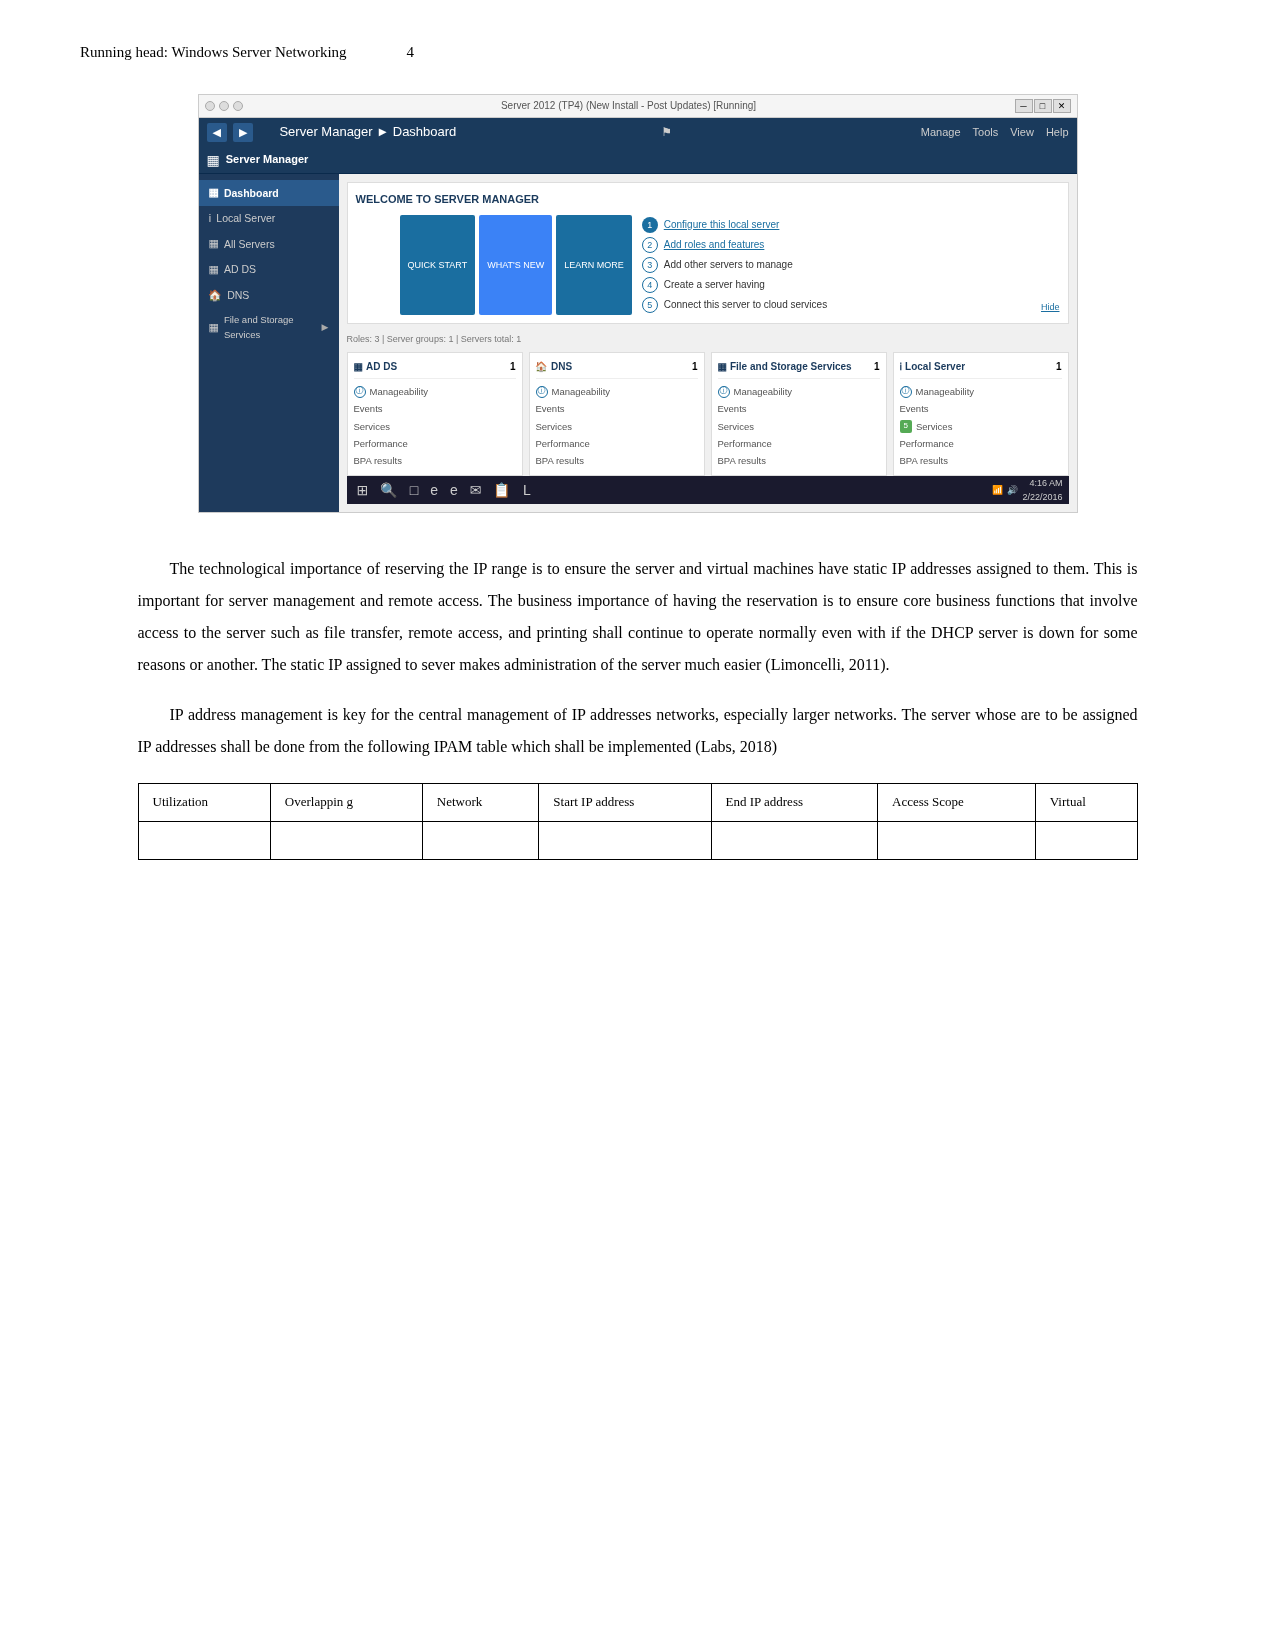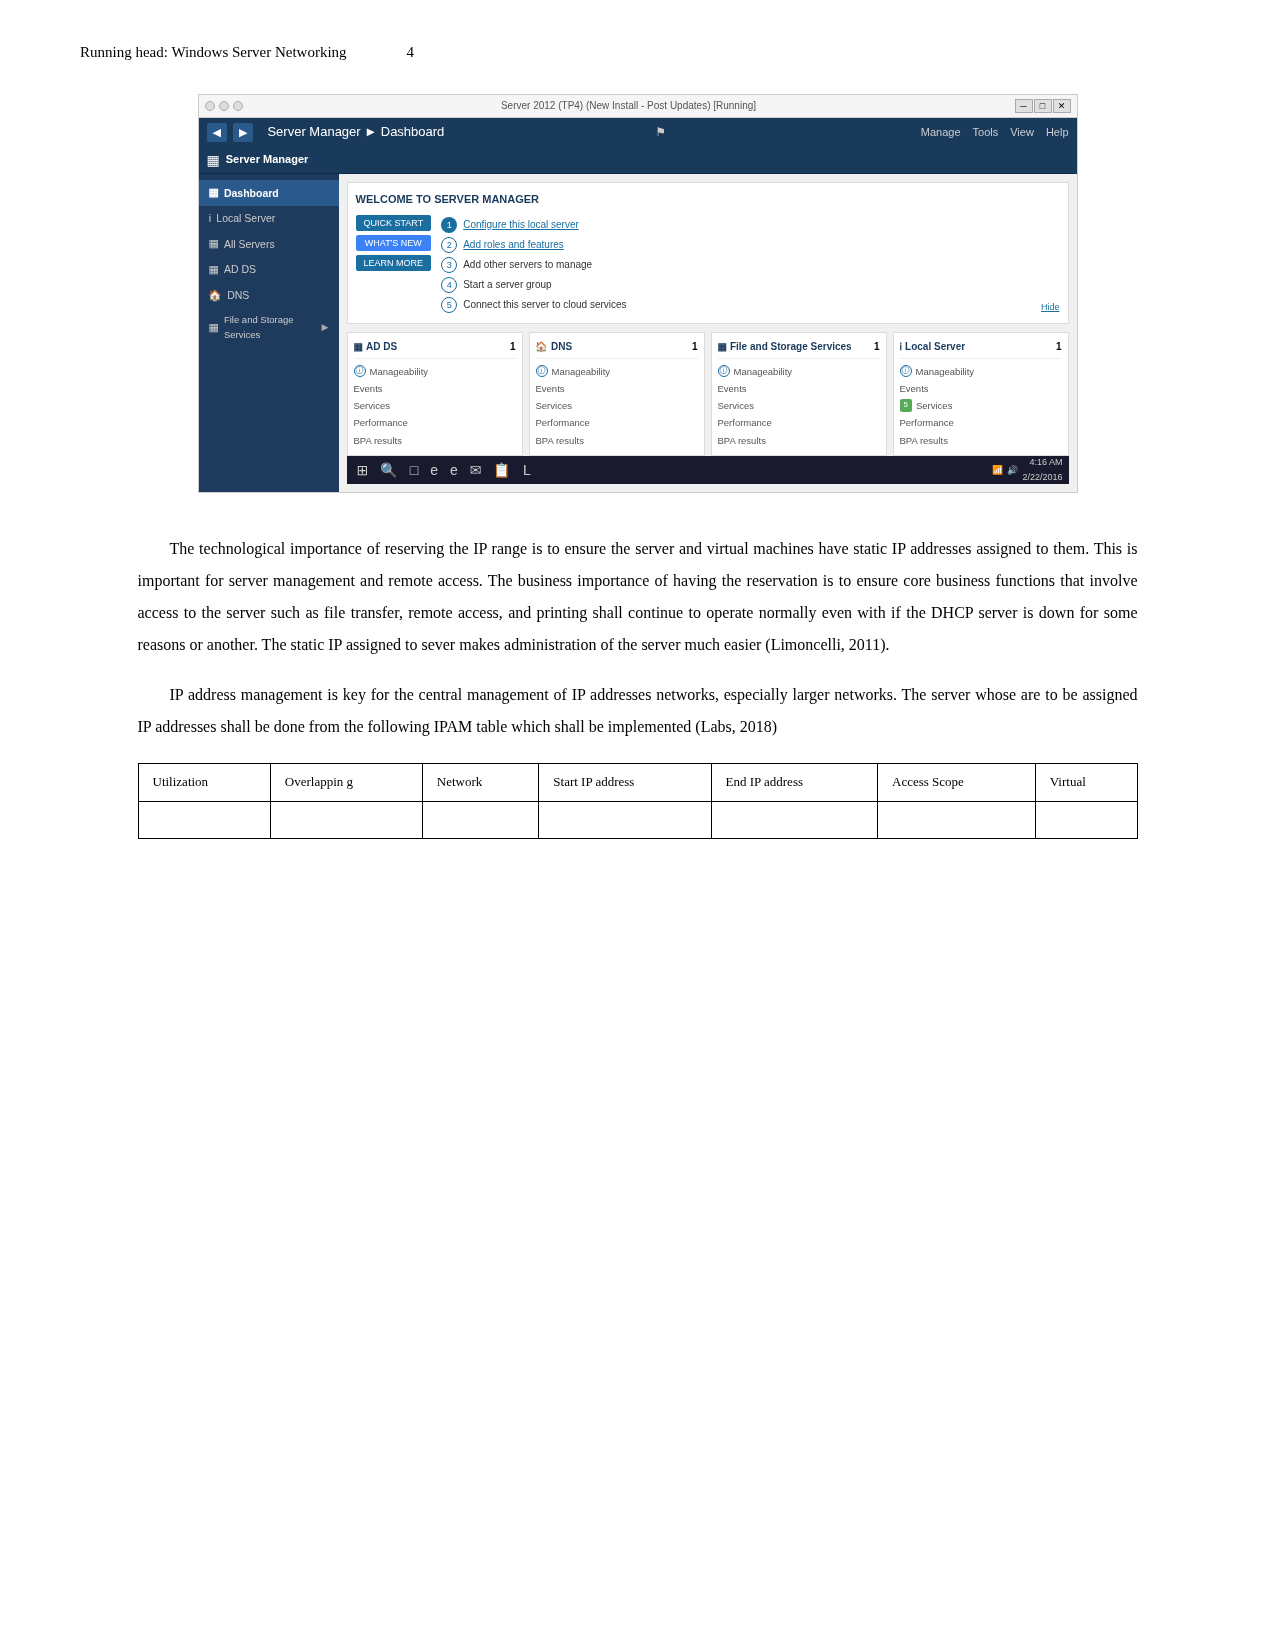--- a/index.html
+++ b/index.html
@@ -61,21 +61,21 @@
       display: flex;
       align-items: center;
       gap: 16px;
       font-size: 11px;
     }
     .menu-items { display: flex; gap: 12px; margin-left: auto; font-size: 11px; color: #ccc; padding-left: 40px; }
     .nav-arrow {
       background: #2a5a8c; border: none; color: #fff; padding: 1px 6px;
       font-size: 11px; cursor: pointer; border-radius: 2px;
     }
-    .breadcrumb { color: #fff; font-size: 13px; margin-left: 8px; }
+    .breadcrumb { color: #fff; font-size: 13px; margin-left: 20px; }
 
     
     .app-icon-bar {
       background: #1a3a5c;
       padding: 2px 8px;
       display: flex;
       align-items: center;
       border-bottom: 1px solid #0a2a4c;
     }
     .app-icon { color: #fff; font-size: 14px; margin-right: 6px; }
@@ -117,21 +117,21 @@
     
     .welcome-banner {
       background: #fff;
       border: 1px solid #ddd;
       padding: 8px;
       margin-bottom: 8px;
       position: relative;
     }
     .welcome-title { font-size: 11px; font-weight: bold; color: #1a3a5c; margin-bottom: 6px; }
     .quick-start-area { display: flex; gap: 10px; }
-    .qs-left { display: flex; flex-direction: column; gap: 4px; }
+    .qs-left { display: flex; flex-direction: row; gap: 4px; margin-left: 44px; }
     .qs-btn {
       padding: 3px 8px; font-size: 9px; color: #fff; border: none; cursor: pointer;
       border-radius: 2px; text-align: center;
     }
     .qs-quick { background: #1a6ea0; }
     .qs-whats { background: #3b82f6; }
     .qs-learn { background: #1a6ea0; }
     .qs-right { font-size: 10px; color: #333; }
     .qs-item { padding: 2px 0; display: flex; align-items: center; gap: 6px; }
     .qs-num {
@@ -312,32 +312,33 @@
             <div class="qs-item">
               <div class="qs-num outline">2</div>
               <span class="qs-link">Add roles and features</span>
             </div>
             <div class="qs-item">
               <div class="qs-num outline">3</div>
               <span>Add other servers to manage</span>
             </div>
             <div class="qs-item">
               <div class="qs-num outline">4</div>
-              <span>Start a server group</span>
+              <span>Create a server having</span>
             </div>
             <div class="qs-item">
               <div class="qs-num outline">5</div>
               <span>Connect this server to cloud services</span>
             </div>
           </div>
         </div>
         <span class="hide-btn">Hide</span>
       </div>
 
       <div class="roles-section">
+        <div class="roles-sub">Roles: 3  |  Server groups: 1  |  Servers total: 1</div>
         <div class="roles-grid">
 
           <div class="role-card">
             <div class="role-card-header">
               <div class="role-card-title">
                 <span>▦</span> AD DS
               </div>
               <span class="role-card-count">1</span>
             </div>
             <div class="role-row">

